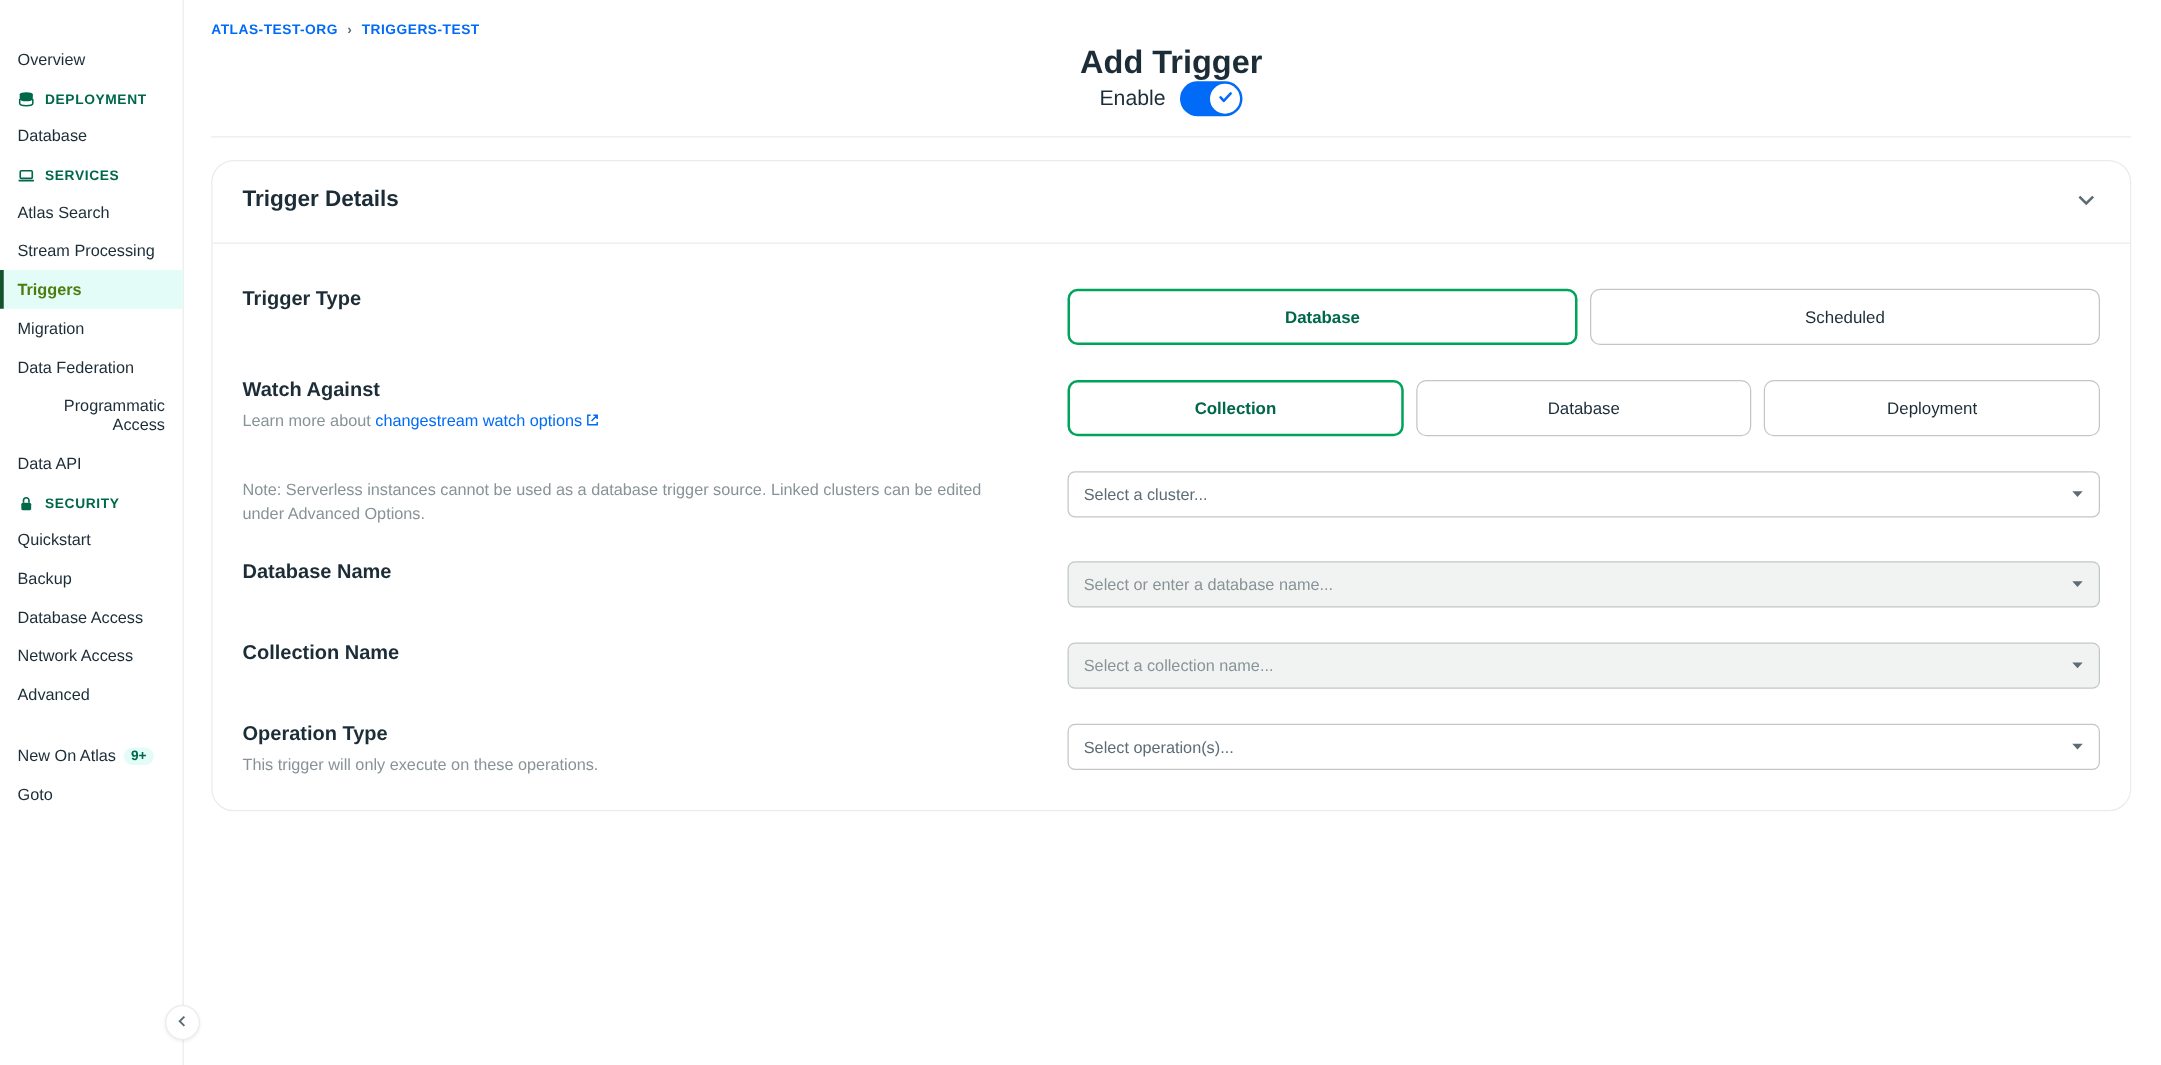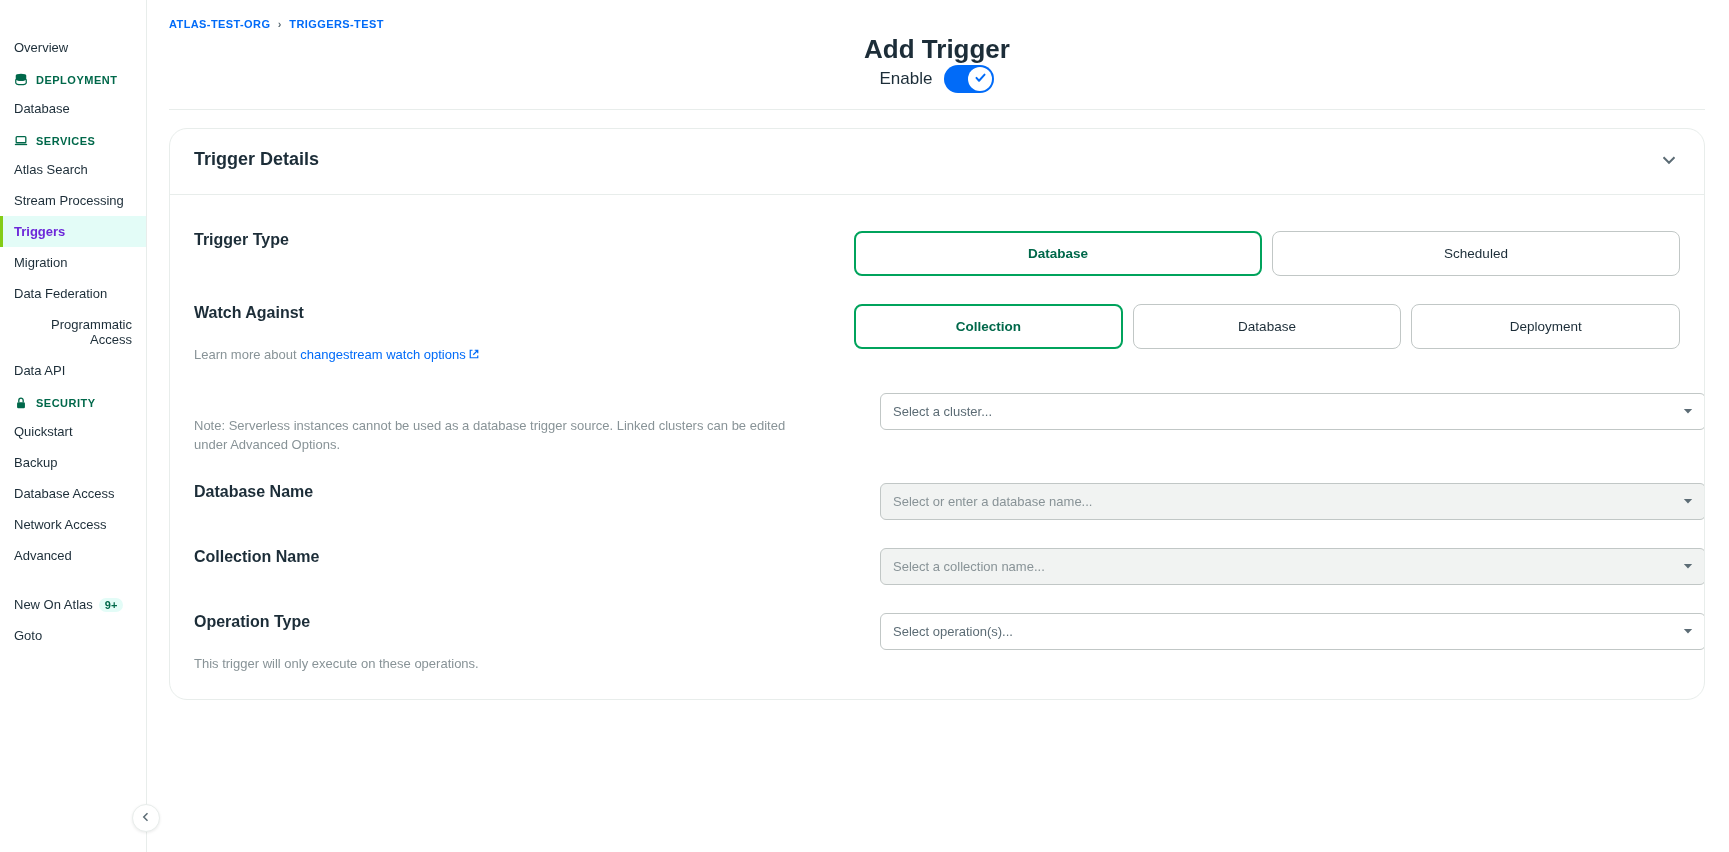--- a/index.html
+++ b/index.html
@@ -23,23 +23,23 @@
   .nav-item {
     display: flex;
     align-items: center;
     padding: 8px 14px;
     font-size: 13px;
     color: #1C2D38;
     cursor: pointer;
   }
   .nav-item.active {
     background: #E3FCF7;
-    color: #6d28d9;
+    color: #4d7c0f;
     font-weight: 600;
-    border-left: 3px solid #84cc16;
+    border-left: 3px solid #14532d;
     padding-left: 11px;
   }
   .nav-section-header {
     display: flex;
     align-items: center;
     gap: 8px;
     padding: 10px 14px 6px 14px;
     font-size: 11px;
     font-weight: 700;
     letter-spacing: .5px;
@@ -130,21 +130,21 @@
 
   .row {
     display:flex;
     padding: 28px 24px 0 24px;
     gap: 60px;
   }
   .row .left { width: 600px; flex-shrink: 0; }
   .row .right { flex: 1; }
 
   .field-label { font-size: 16px; font-weight: 600; margin-bottom: 6px; }
-  .helper { font-size: 13px; color: #889397; margin-top: 24px; line-height: 1.45; }
+  .helper { font-size: 13px; color: #889397; margin-top: 6px; line-height: 1.45; }
   .helper a { color: #016BF8; text-decoration: none; }
   .ext-icon { width:12px; height:12px; display:inline-block; vertical-align: text-top; margin-left:2px; color:#016BF8; }
 
   .seg-group { display:flex; gap: 10px; }
   .seg-btn {
     flex: 1;
     border: 1px solid #C1C7C6;
     background:#fff;
     border-radius: 8px;
     padding: 14px 8px;
@@ -162,21 +162,20 @@
 
   .select {
     width: 100%;
     border: 1px solid #C1C7C6;
     background:#fff;
     border-radius: 6px;
     padding: 10px 12px;
     display:flex; justify-content:space-between; align-items:center;
     font-size:13px;
     cursor:pointer;
-    margin-left:26px;
   }
   .select.disabled {
     background: #F1F3F2;
     color:#889397;
     cursor: not-allowed;
   }
   .select .ph { color:#5C6C75; }
   .select.disabled .ph { color:#889397; }
   .caret { color:#5C6C75; }
 </style>

